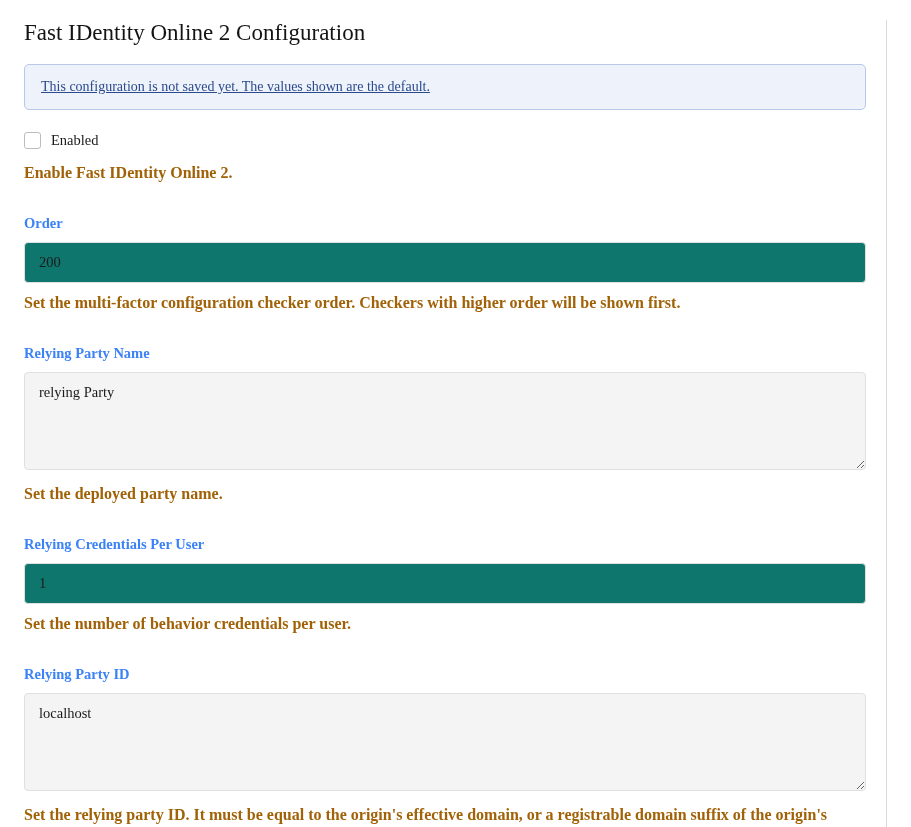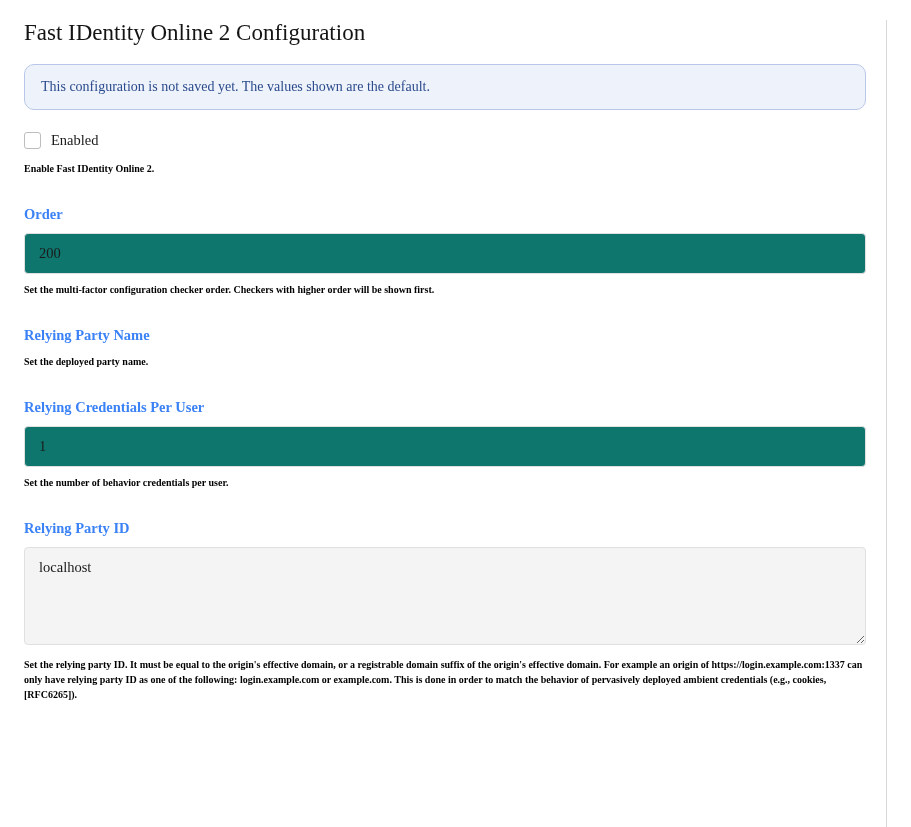--- a/index.html
+++ b/index.html
@@ -21,25 +21,26 @@
     }
     h1 {
       font-size: 23px;
       font-weight: normal;
       color: #141414;
       margin-bottom: 18px;
     }
     .alert-banner {
       background: #eef2fb;
       border: 1px solid #b9c8e8;
-      border-radius: 10px;
+      border-radius: 5px;
       padding: 14px 16px;
       color: #2a4a8c;
       font-size: 14px;
       margin-bottom: 22px;
+      text-decoration: underline;
     }
     .field-row {
       margin-bottom: 28px;
     }
     .checkbox-row {
       display: flex;
       align-items: flex-start;
       gap: 10px;
       margin-bottom: 12px;
     }
@@ -50,22 +51,22 @@
       border-radius: 3px;
       background: #fff;
       cursor: pointer;
       flex-shrink: 0;
     }
     .checkbox-label {
       font-size: 14.5px;
       color: #1a1a1a;
     }
     .help-text {
-      font-size: 10px;
-      color: #000000;
+      font-size: 16px;
+      color: #a16207;
       font-weight: bold;
       line-height: 1.5;
       margin-top: 8px;
     }
     .field-label {
       font-size: 14.5px;
       font-weight: bold;
       color: #3b82f6;
       margin-bottom: 10px;
       display: block;
@@ -115,20 +116,21 @@
   </div>
 
   <div class="field-row section-gap">
     <label class="field-label">Order</label>
     <input type="text" class="text-input" value="200" style="">
     <div class="help-text">Set the multi-factor configuration checker order. Checkers with higher order will be shown first.</div>
   </div>
 
   <div class="field-row section-gap">
     <label class="field-label">Relying Party Name</label>
+    <textarea class="textarea" style="">relying Party</textarea>
     <div class="help-text">Set the deployed party name.</div>
   </div>
 
   <div class="field-row section-gap">
     <label class="field-label">Relying Credentials Per User</label>
     <input type="text" class="text-input" value="1" style="">
     <div class="help-text">Set the number of behavior credentials per user.</div>
   </div>
 
   <div class="field-row section-gap">

